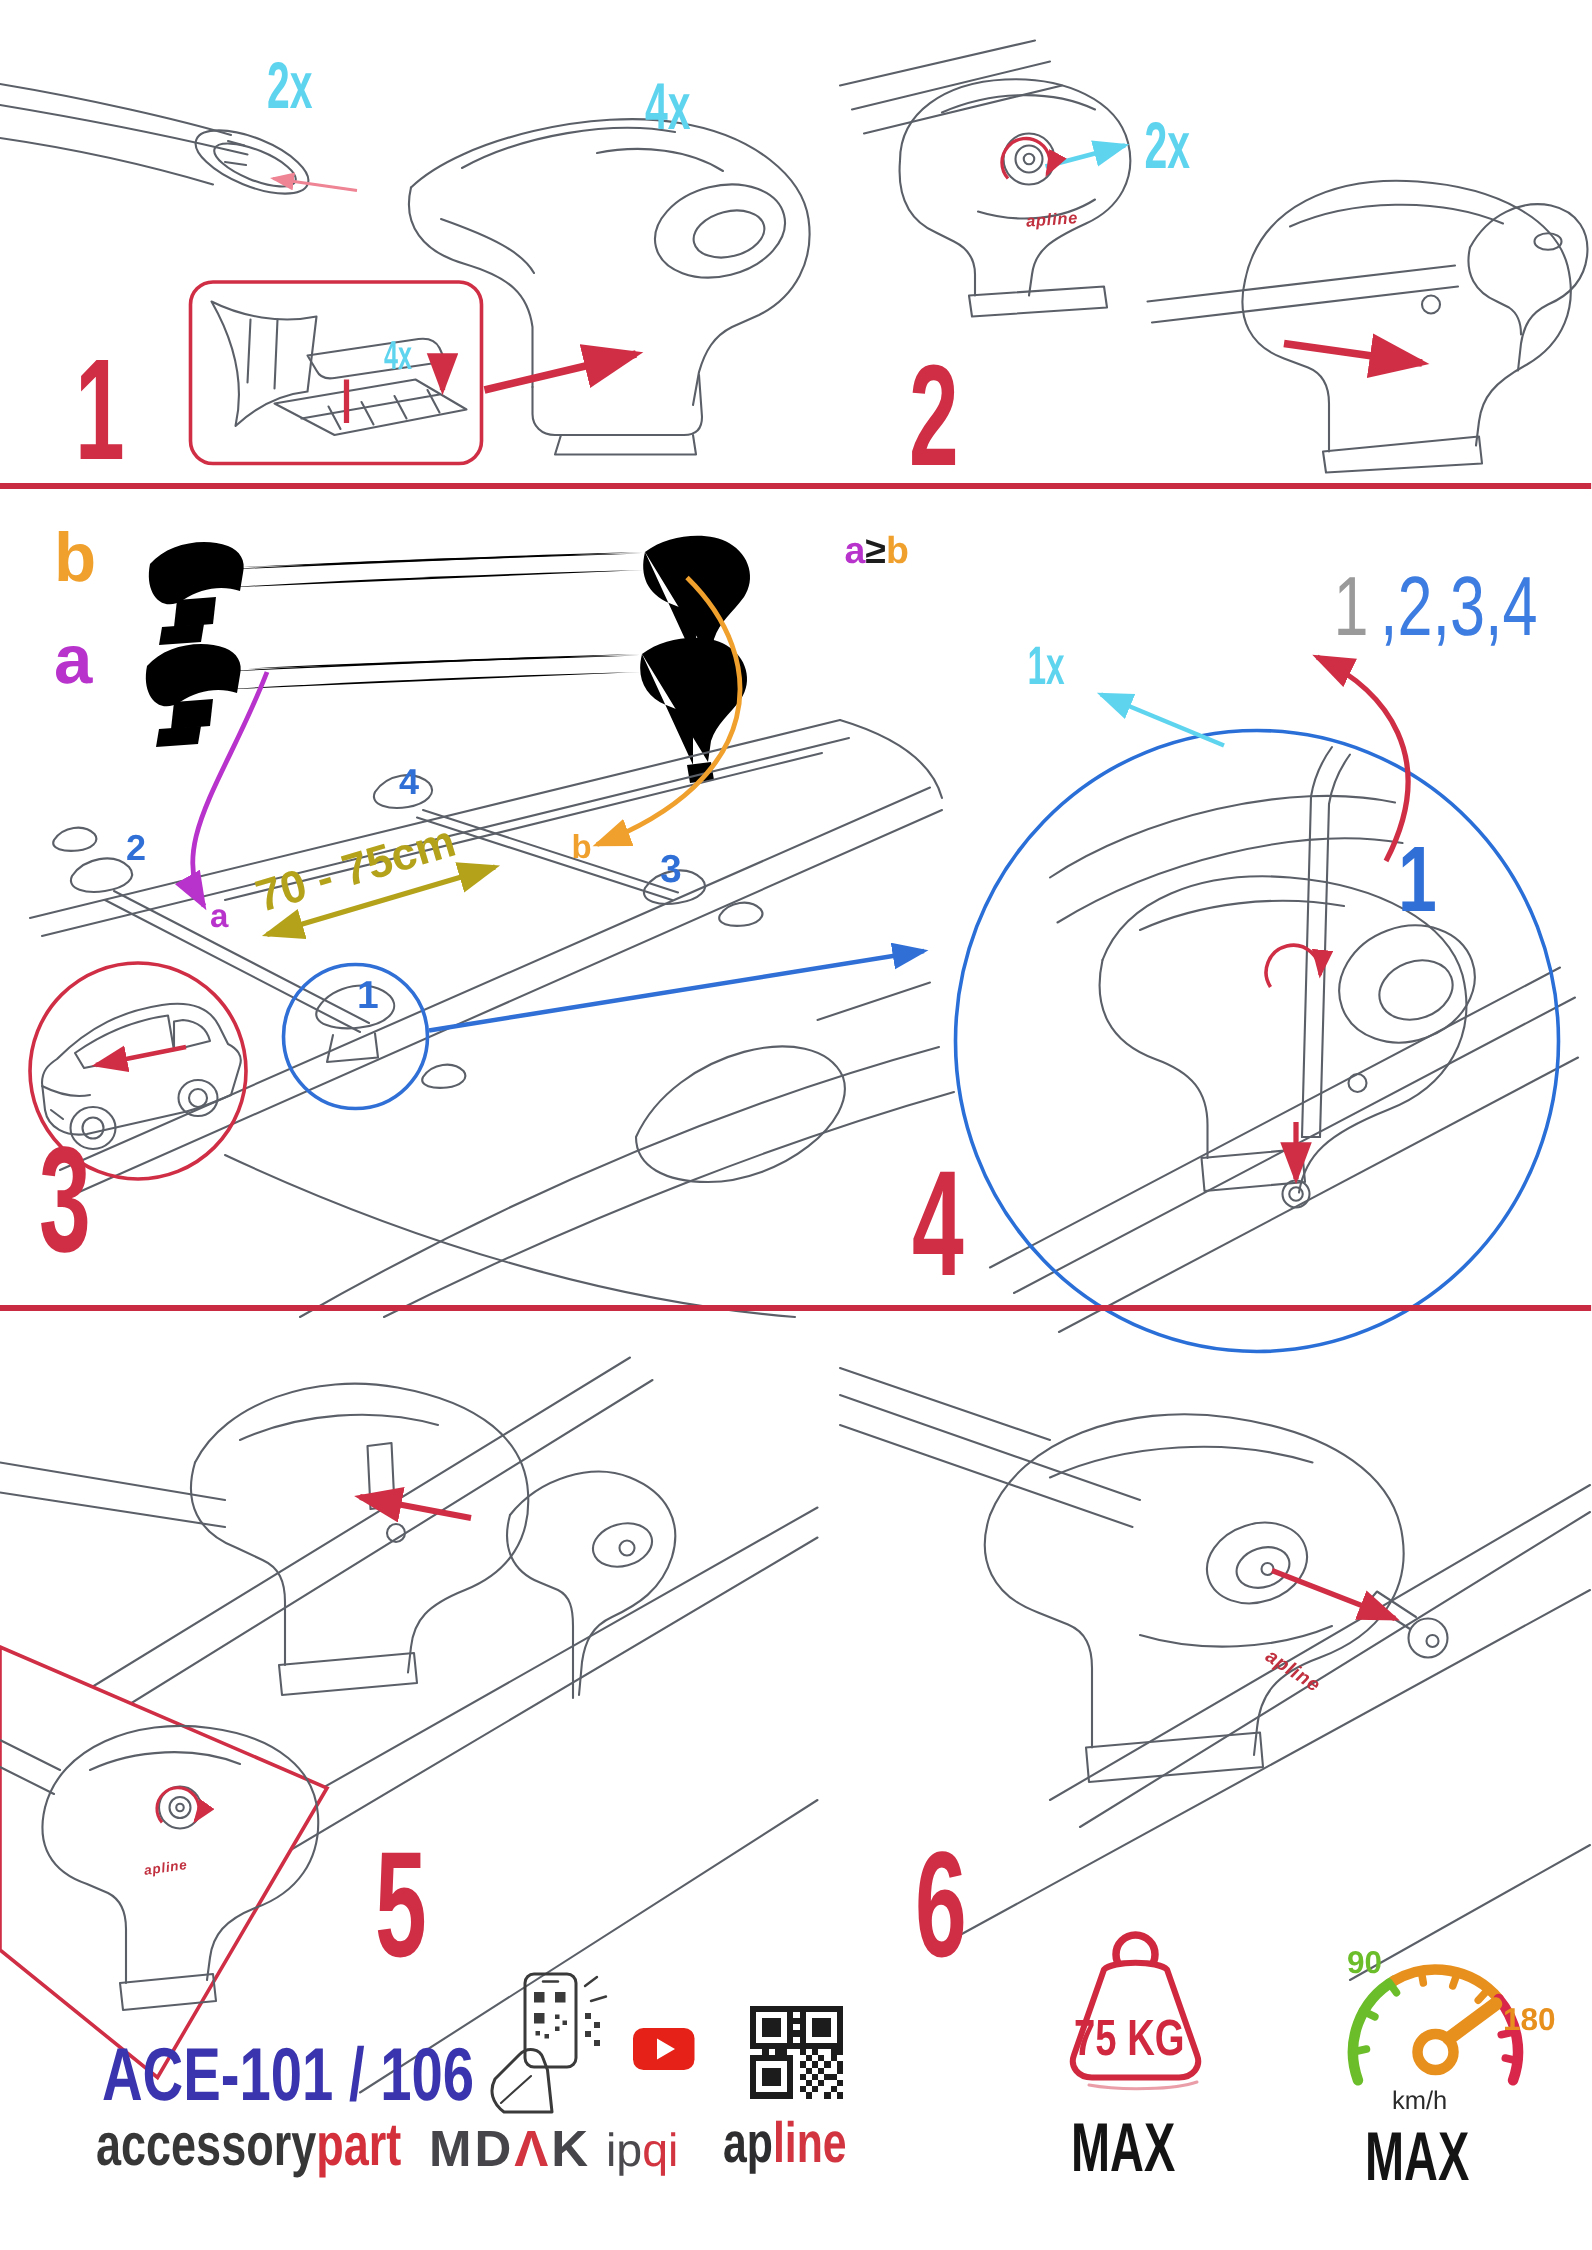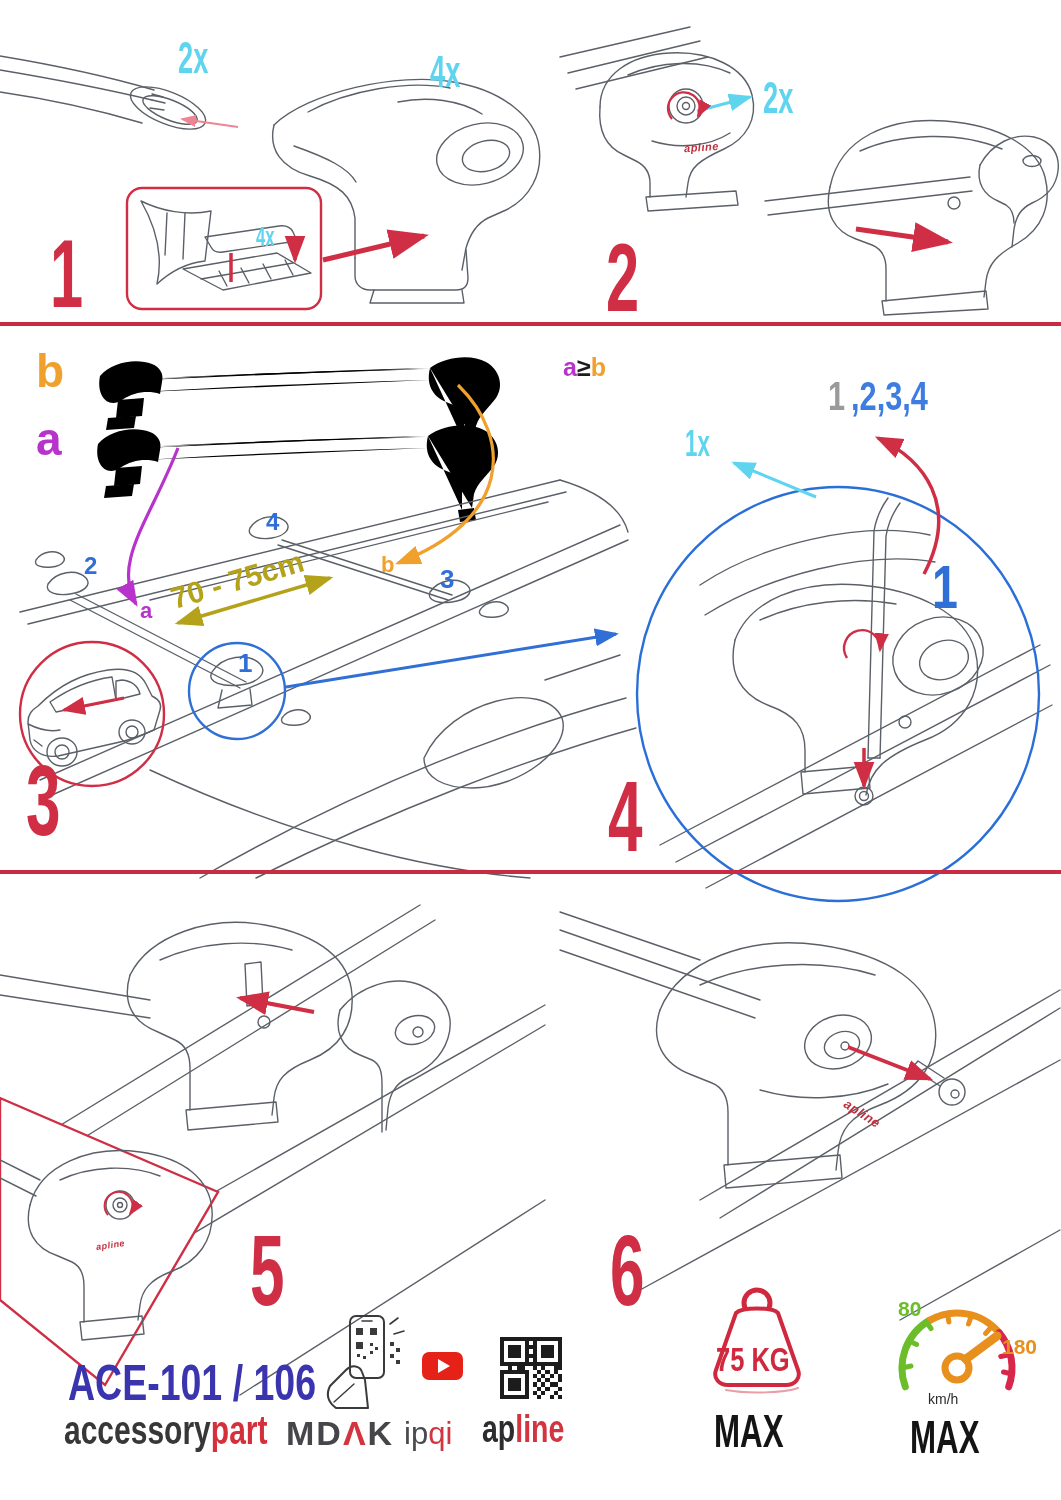--- a/index.html
+++ b/index.html
@@ -206,21 +206,21 @@
   <span class="t bluetxt" style="left:84px;top:554px;font-size:24px">2</span>
   <span class="t bluetxt" style="left:266px;top:510px;font-size:24px">4</span>
   <span class="t bluetxt" style="left:440px;top:566px;font-size:26px">3</span>
   <span class="t" style="left:381px;top:554px;font-size:22px;font-weight:700;color:#f0a02c">b</span>
   <span class="t" style="left:140px;top:600px;font-size:22px;font-weight:700;color:#b832cc">a</span>
   <span class="t" style="left:176px;top:584px;font-size:30px;font-weight:700;color:#b3a21a;transform:rotate(-16.5deg);transform-origin:0 100%">70 - 75cm</span>
   <span class="t bluetxt" style="left:238px;top:650px;font-size:26px">1</span>
   <span class="t stepnum" style="left:26px;top:750px"><span class="cx">3</span></span>
 
   <span class="t" style="left:563px;top:355px;font-size:25px;font-weight:700"><span style="color:#b832cc">a</span><span style="color:#1c1c1c">≥</span><span style="color:#f0a02c">b</span></span>
-  <span class="t" style="left:828px;top:376px;font-size:41px;font-weight:700"><span class="cx75" style="color:#9a9a9a">1</span><span class="cx75" style="color:#3d7ce0">,2,3,4</span></span>
+  <span class="t" style="left:889px;top:376px;font-size:56px;font-weight:400"><span class="cx75" style="color:#9a9a9a">1</span><span class="cx75" style="color:#3d7ce0">,2,3,4</span></span>
   <span class="t" style="left:685px;top:426px;font-size:36px;font-weight:700;color:#5fd4ef"><span class="cx">1x</span></span>
   <span class="t bluetxt" style="left:932px;top:556px;font-size:62px"><span class="cx75">1</span></span>
   <span class="t stepnum" style="left:608px;top:766px"><span class="cx">4</span></span>
 
   <div class="divider" style="top:870px"></div>
 
   <svg class="art" style="left:0;top:890px" width="545" height="470" viewBox="0 890 545 470">
     <path d="M20,1150 L420,905 M35,1168 L435,920"></path>
     <path d="M95,1260 L545,1005 M115,1280 L545,1025"></path>
     <path d="M240,1395 L545,1200" stroke-width="1"></path>
@@ -375,18 +375,18 @@
         <path d="M46,31.5 L51,38.5" stroke="#6cbd2a"></path>
       <path d="M67.5,24 L68.9,32" stroke="#e8901e"></path>
         <path d="M91.2,26.3 L88.5,34" stroke="#e8901e"></path>
         <path d="M111,37.5 L105.5,43.5" stroke="#e8901e"></path>
       <path d="M129,64.8 L120.8,66.5" stroke="#d8274a"></path>
         <path d="M132,84 L123.5,82" stroke="#d8274a"></path>
     </g>
     <circle cx="77" cy="78" r="12" stroke="#e8901e" stroke-width="7"></circle>
     <path d="M86,69 L117,46" stroke="#e8901e" stroke-width="9"></path>
   </svg>
-  <span class="t" style="left:898px;top:1298px;font-size:21px;font-weight:700;color:#6cbd2a">80</span>
+  <span class="t" style="left:898px;top:1298px;font-size:21px;font-weight:700;color:#6cbd2a">90</span>
   <span class="t" style="left:1002px;top:1336px;font-size:21px;font-weight:700;color:#e8901e">180</span>
-  <span class="t" style="left:928px;top:1392px;font-size:14px;color:#2b2b2b">km/h</span>
+  <span class="t" style="left:928px;top:1392px;font-size:17px;color:#2b2b2b">km/h</span>
   <span class="t" style="left:910px;top:1414px;font-size:46px;font-weight:700;color:#141414"><span class="cx" style="transform:scaleX(.68)">MAX</span></span>
 
 </div>
 
 </body></html>

